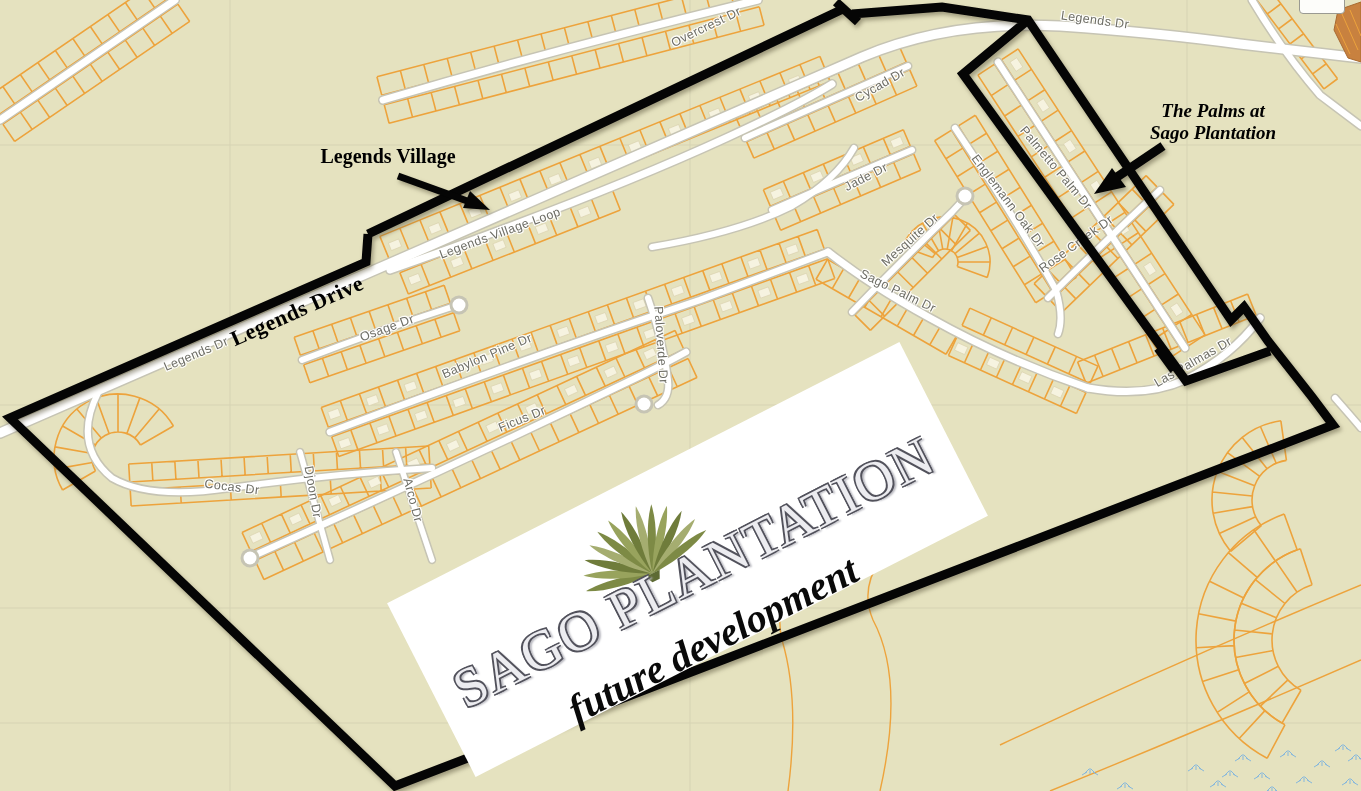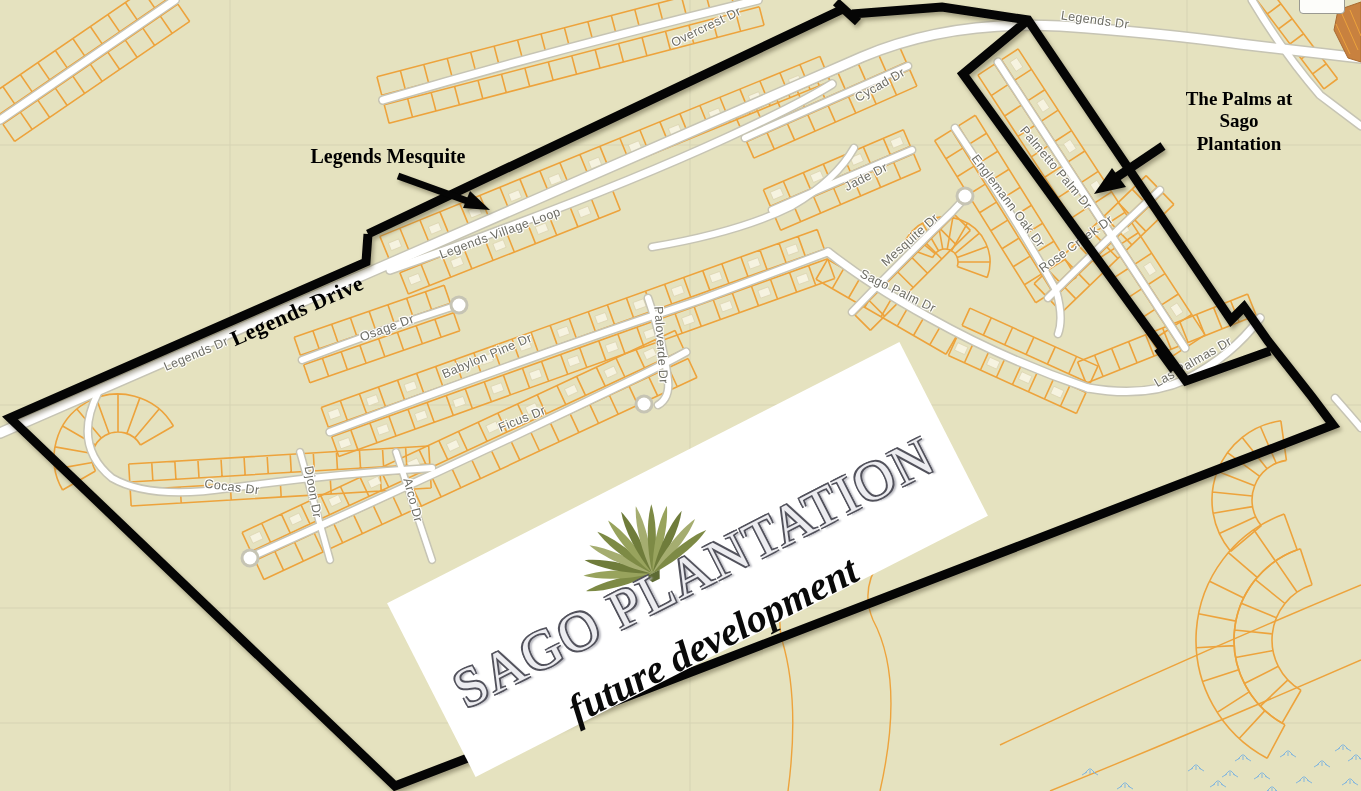--- a/index.html
+++ b/index.html
@@ -5,21 +5,21 @@
   html,body{margin:0;padding:0;background:#ddd;}
   #stage{position:relative;width:1361px;height:791px;background:#e5e2bf;overflow:hidden;
          font-family:"Liberation Sans",sans-serif;}
   svg.layer{position:absolute;left:0;top:0;width:1361px;height:791px;}
   .street-label{position:absolute;white-space:nowrap;color:#6e6e66;font-size:12.5px;letter-spacing:.4px;
     text-shadow:-1px -1px 0 rgba(255,255,255,.95),1px -1px 0 rgba(255,255,255,.95),
                 -1px 1px 0 rgba(255,255,255,.95),1px 1px 0 rgba(255,255,255,.95),0 0 3px #fff;
     transform:translate(-50%,-50%);}
   .anno{position:absolute;font-family:"Liberation Serif",serif;font-weight:bold;color:#000;}
   #legends-village{left:388px;top:156px;transform:translate(-50%,-50%);font-size:20px;}
-  #palms-label{left:1239px;top:122px;transform:translate(-50%,-50%);font-size:19px;text-align:center;line-height:1.18;}
+  #palms-label{left:1213px;top:122px;transform:translate(-50%,-50%);font-size:19px;text-align:center;line-height:1.18;font-style:italic;}
   #legends-drive-anno{left:297px;top:311px;transform:translate(-50%,-50%) rotate(-24deg);font-size:22px;letter-spacing:.5px;}
   #logo-box{position:absolute;left:400px;top:462px;width:575px;height:195px;background:#ffffff;transform:rotate(-27deg);}
   #logo-title{position:absolute;left:0;right:0;top:80px;text-align:center;font-family:"Liberation Serif",serif;
     font-size:55px;letter-spacing:2px;color:#ececf0;
     text-shadow:-1.5px -1.5px 0 #52525c,1.5px -1.5px 0 #52525c,-1.5px 1.5px 0 #52525c,1.5px 1.5px 0 #52525c,3px 3px 2px #b9b9c0;}
   #logo-palm{position:absolute;left:183px;top:0px;}
   #future-dev{position:absolute;left:513px;top:616px;width:400px;text-align:center;transform:rotate(-27deg);
     font-family:"Liberation Serif",serif;font-style:italic;font-weight:bold;font-size:40px;color:#0a0a0a;}
   #balloon{position:absolute;left:1299px;top:-5px;width:44px;height:17px;background:#fdfdfa;
     border:1.5px solid #9a9a92;border-radius:4px;}
@@ -259,21 +259,21 @@
     <g>
       <path d="M398,176 L470,202" stroke="#050505" stroke-width="7" fill="none"></path>
       <polygon points="490,210 463,208 470,191" fill="#050505"></polygon>
     </g>
     <g>
       <path d="M1163,146 L1114,179" stroke="#050505" stroke-width="9" fill="none"></path>
       <polygon points="1094,194 1112,168 1126,187" fill="#050505"></polygon>
     </g>
   </svg>
 
-  <div class="anno" id="legends-village">Legends Mesquite</div>
+  <div class="anno" id="legends-village">Legends Village</div>
   <div class="anno" id="palms-label">
     <div>The Palms at</div>
     <div>Sago Plantation</div>
   </div>
   <div class="anno" id="legends-drive-anno">Legends Drive</div>
 
   <div id="logo-box">
     <svg id="logo-palm" width="135" height="108" viewBox="0 0 135 108" xmlns="http://www.w3.org/2000/svg">
       <g id="palm-leaves" transform="translate(67,94) scale(1.08)">
           <path d="M0,0 C-5,-22 -5,-48 0,-64 C5,-48 5,-22 0,0" fill="#7d8a45" transform="rotate(-78)"></path>

